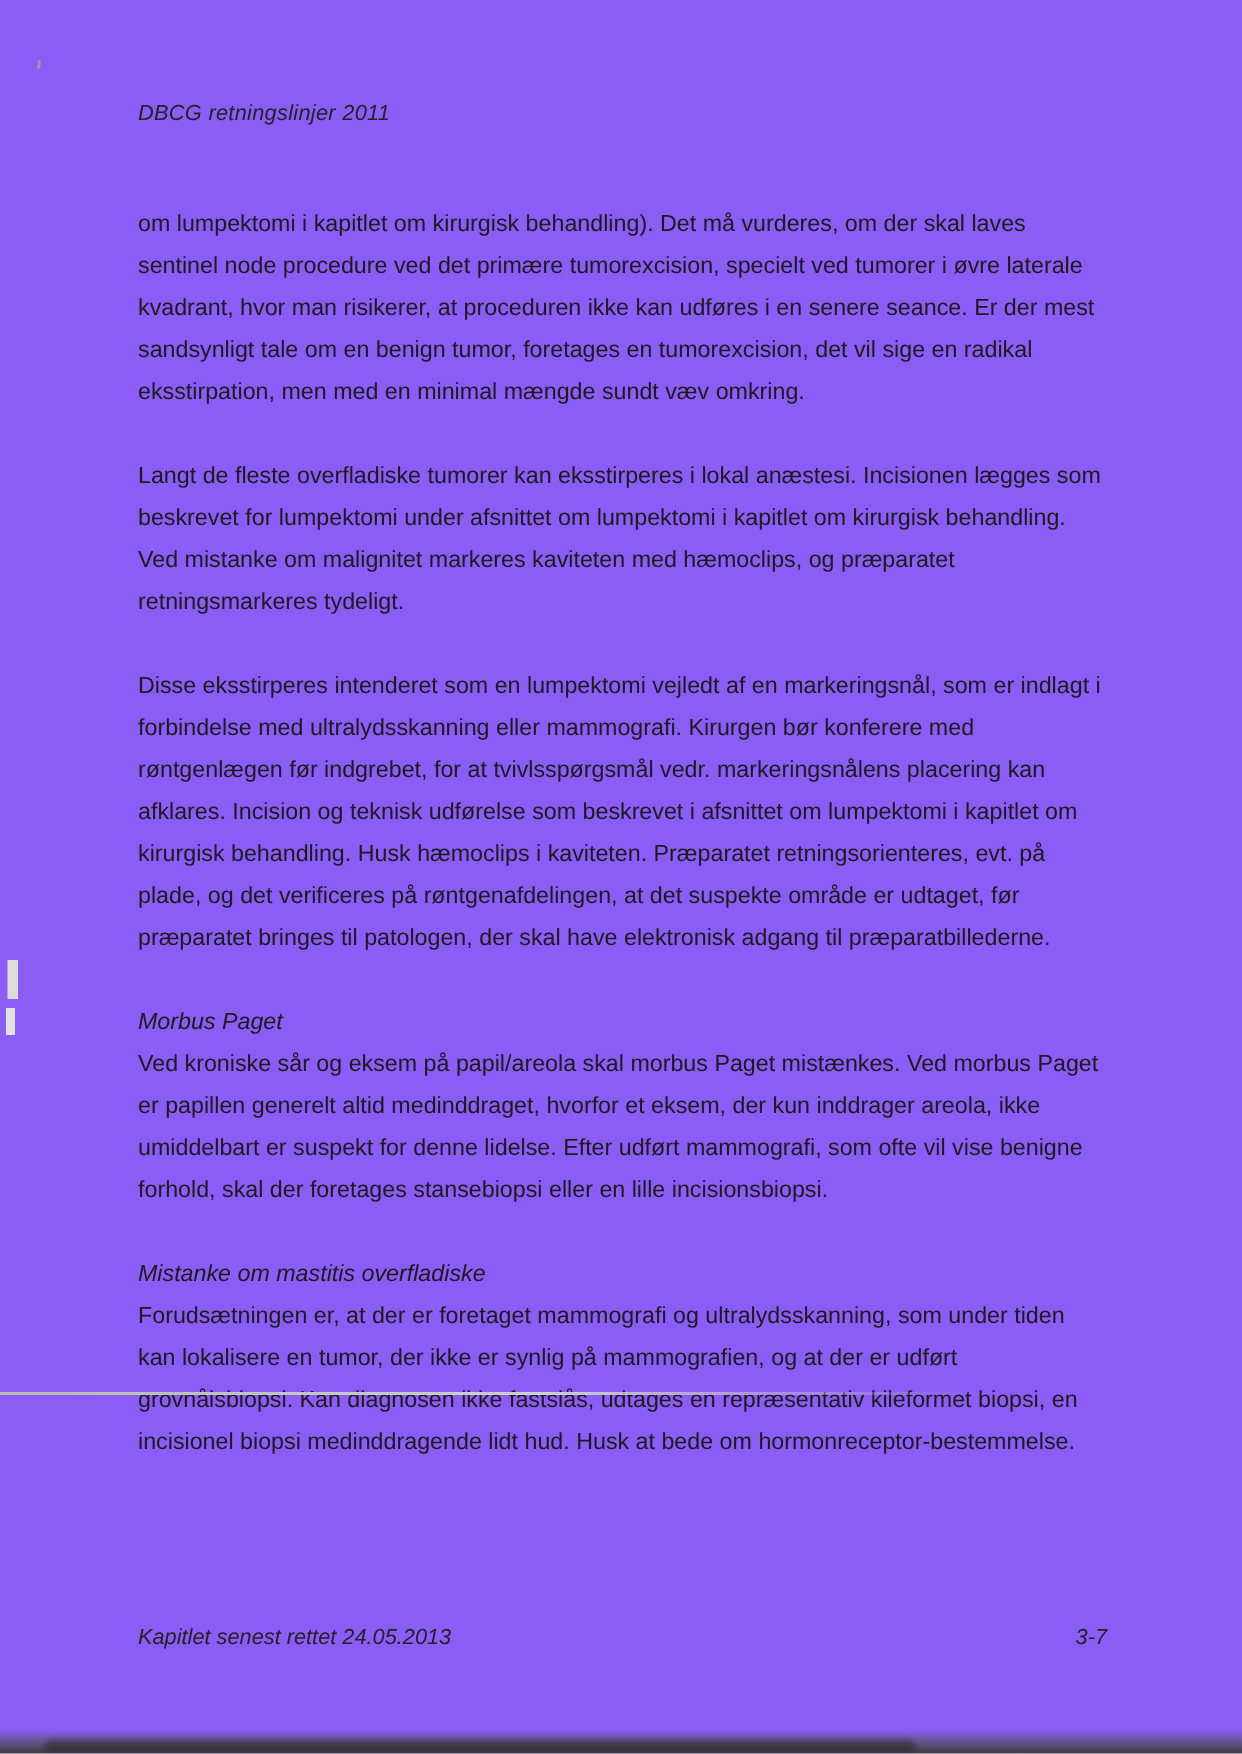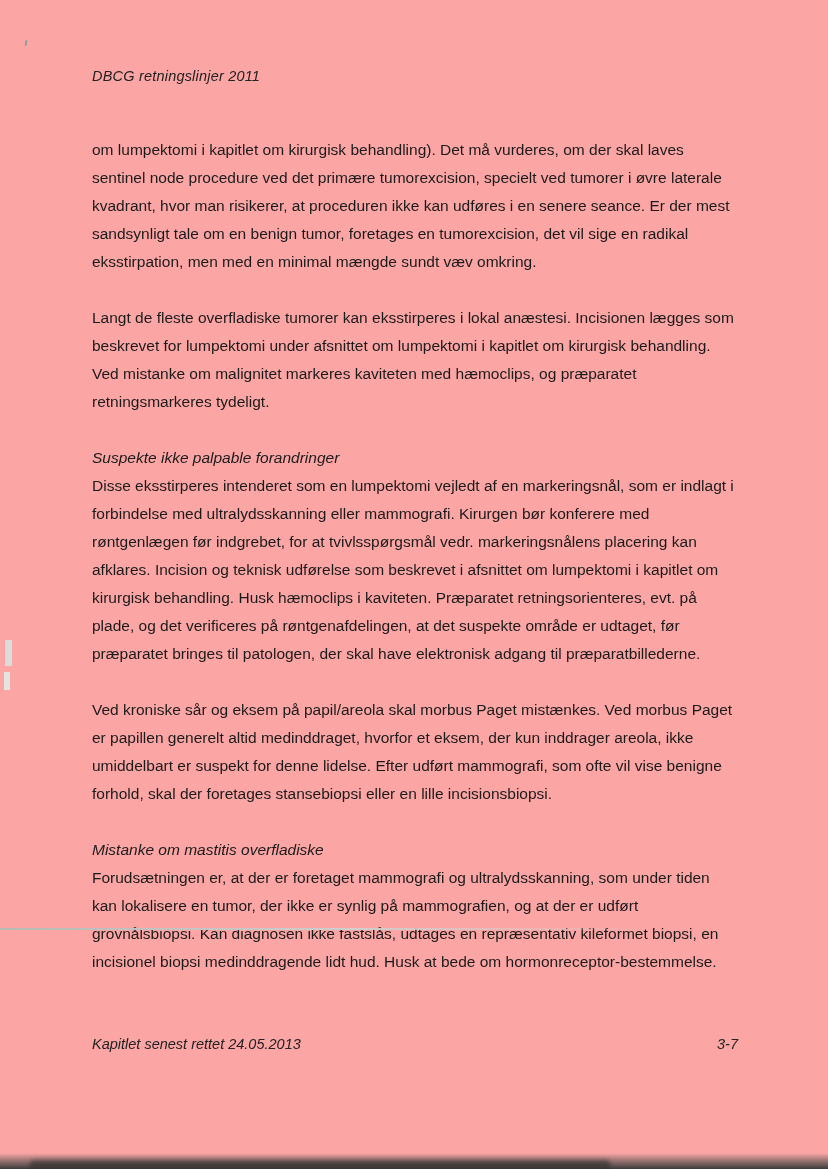--- a/index.html
+++ b/index.html
@@ -6,21 +6,21 @@
     margin: 0;
     padding: 0;
     background: #e8e8e8;
     font-family: "Liberation Sans", sans-serif;
   }
   .page {
     position: relative;
     width: 828px;
     height: 1169px;
     margin: 0 auto;
-    background: #fca5a5;
+    background: #8b5cf6;
     color: #1b1b1b;
     overflow: hidden;
     box-sizing: border-box;
   }
   .header {
     position: absolute;
     top: 68px;
     left: 92px;
     font-style: italic;
     font-size: 14.5px;
@@ -42,21 +42,21 @@
   .content h3 {
     margin: 0;
     font-size: 15.5px;
     line-height: 28px;
     font-weight: normal;
     font-style: italic;
     color: #1b1b1b;
   }
   .footer {
     position: absolute;
-    top: 1036px;
+    top: 1084px;
     left: 92px;
     right: 90px;
     display: flex;
     justify-content: space-between;
     font-style: italic;
     font-size: 14.5px;
     color: #222;
   }
   
   .speck-top {
@@ -120,22 +120,22 @@
 
   <div class="speck-top"></div>
   <div class="edge-mark-1"></div>
   <div class="edge-mark-2"></div>
 
   <div class="header">DBCG retningslinjer 2011</div>
 
   <div class="content">
     <p>om lumpektomi i kapitlet om kirurgisk behandling). Det må vurderes, om der skal laves sentinel node procedure ved det primære tumorexcision, specielt ved tumorer i øvre laterale kvadrant, hvor man risikerer, at proceduren ikke kan udføres i en senere seance. Er der mest sandsynligt tale om en benign tumor, foretages en tumorexcision, det vil sige en radikal eksstirpation, men med en minimal mængde sundt væv omkring.</p>
     <p>Langt de fleste overfladiske tumorer kan eksstirperes i lokal anæstesi. Incisionen lægges som beskrevet for lumpektomi under afsnittet om lumpektomi i kapitlet om kirurgisk behandling. Ved mistanke om malignitet markeres kaviteten med hæmoclips, og præparatet retningsmarkeres tydeligt.</p>
-    <h3>Suspekte ikke palpable forandringer</h3>
     <p>Disse eksstirperes intenderet som en lumpektomi vejledt af en markeringsnål, som er indlagt i forbindelse med ultralydsskanning eller mammografi. Kirurgen bør konferere med røntgenlægen før indgrebet, for at tvivlsspørgsmål vedr. markeringsnålens placering kan afklares. Incision og teknisk udførelse som beskrevet i afsnittet om lumpektomi i kapitlet om kirurgisk behandling. Husk hæmoclips i kaviteten. Præparatet retningsorienteres, evt. på plade, og det verificeres på røntgenafdelingen, at det suspekte område er udtaget, før præparatet bringes til patologen, der skal have elektronisk adgang til præparatbillederne.</p>
+    <h3>Morbus Paget</h3>
     <p>Ved kroniske sår og eksem på papil/areola skal morbus Paget mistænkes. Ved morbus Paget er papillen generelt altid medinddraget, hvorfor et eksem, der kun inddrager areola, ikke umiddelbart er suspekt for denne lidelse. Efter udført mammografi, som ofte vil vise benigne forhold, skal der foretages stansebiopsi eller en lille incisionsbiopsi.</p>
     <h3>Mistanke om mastitis overfladiske</h3>
     <p>Forudsætningen er, at der er foretaget mammografi og ultralydsskanning, som under tiden kan lokalisere en tumor, der ikke er synlig på mammografien, og at der er udført grovnålsbiopsi. Kan diagnosen ikke fastslås, udtages en repræsentativ kileformet biopsi, en incisionel biopsi medinddragende lidt hud. Husk at bede om hormonreceptor-bestemmelse.</p>
   </div>
 
   <div class="scan-line"></div>
 
   <div class="footer">
     <span>Kapitlet senest rettet 24.05.2013</span>
     <span>3-7</span>

